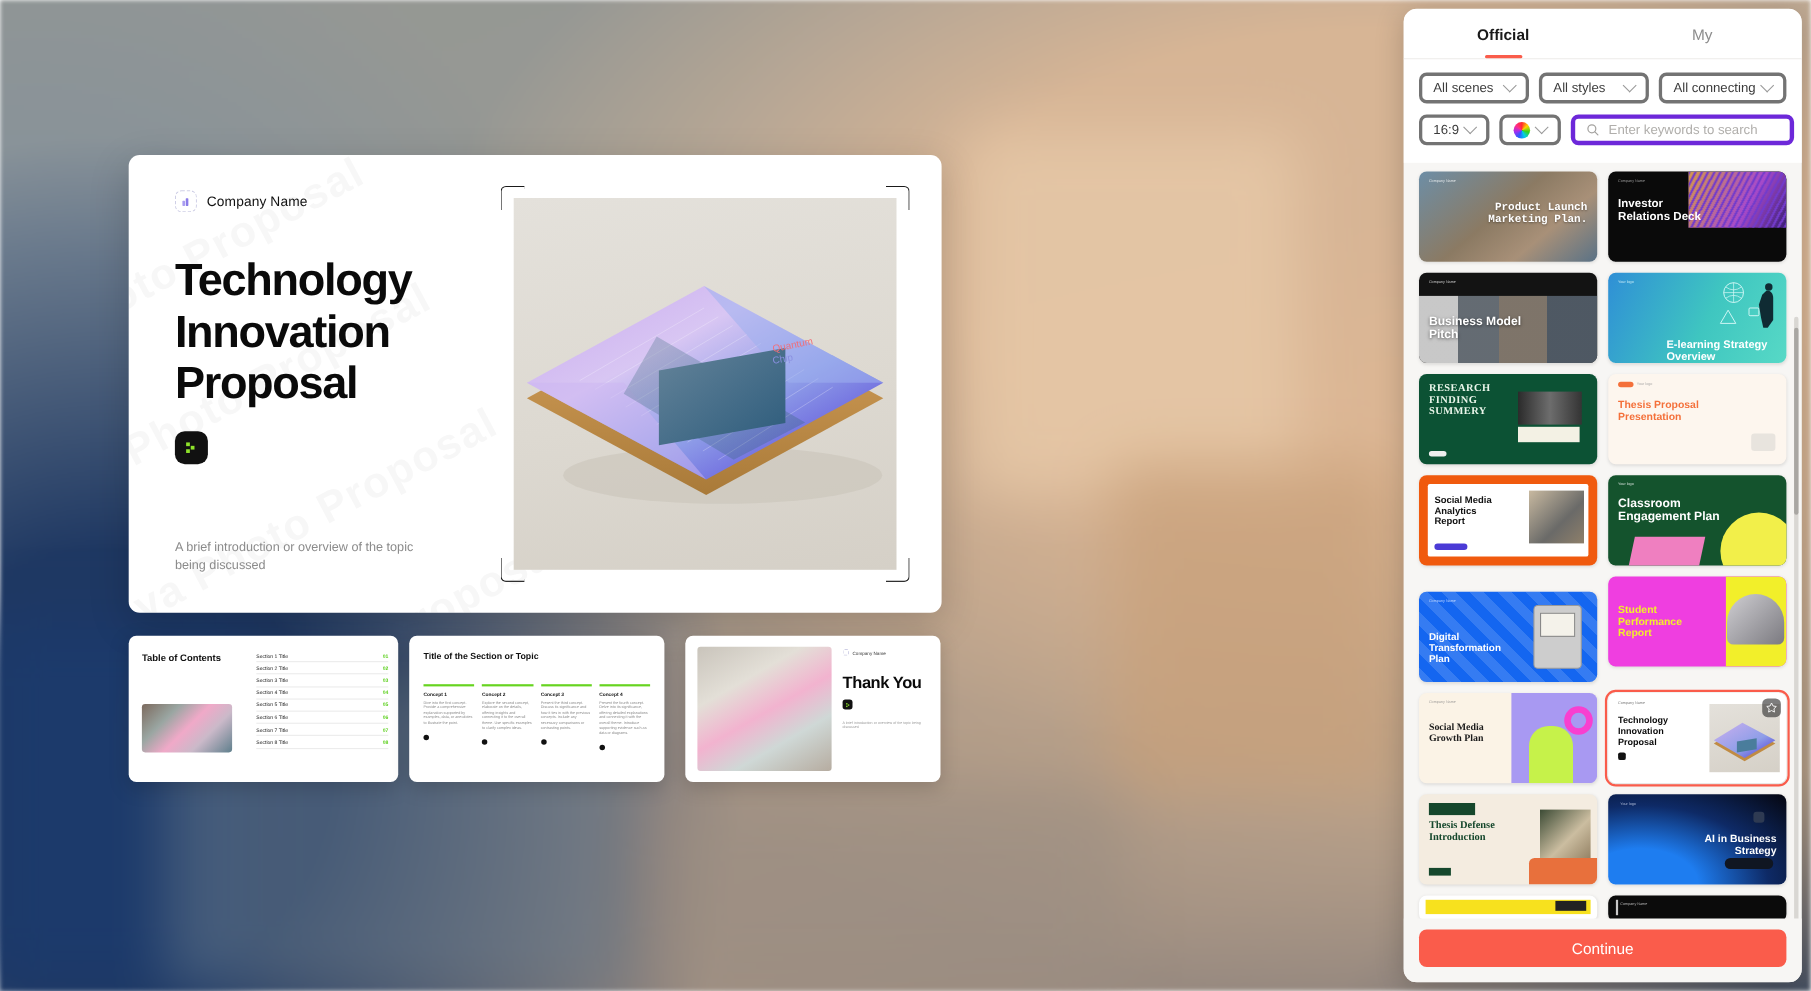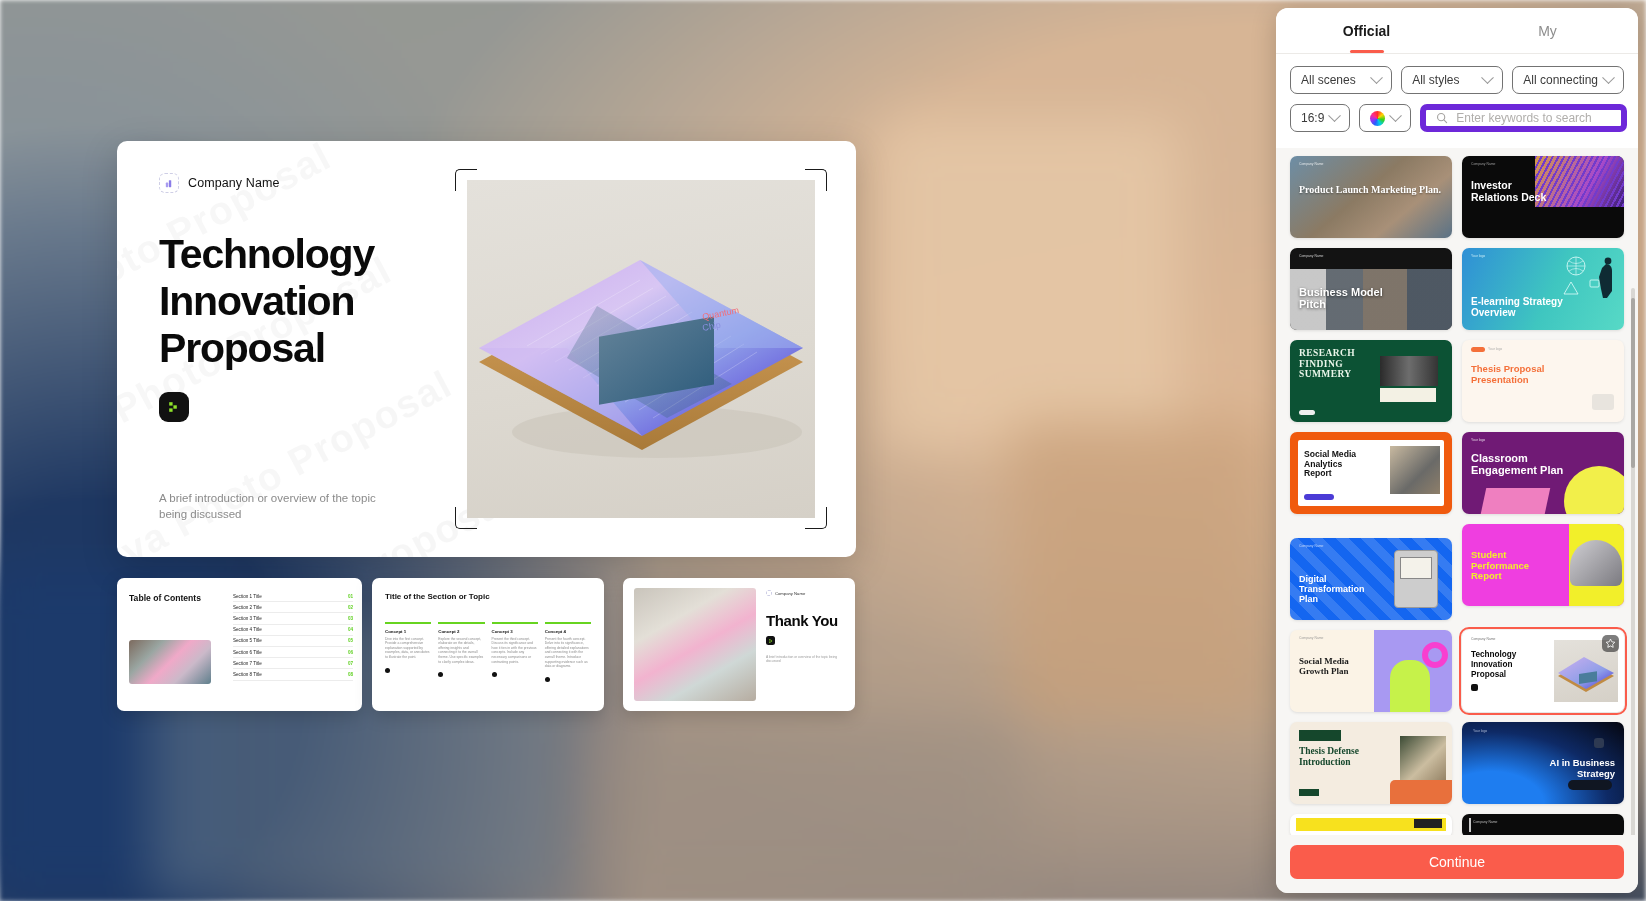--- a/index.html
+++ b/index.html
@@ -145,35 +145,35 @@
   .tab.active::after {
     content:""; position:absolute; bottom:0; left:50%; transform:translateX(-50%);
     width: 34px; height: 3px; border-radius:2px; background:#fa5c4b;
   }
 
   .filters { padding: 12px 14px 6px; background:#fff; }
   .filter-row { display:flex; gap:9px; margin-bottom:10px; }
   .chip {
     display:flex; align-items:center; gap:6px;
     height: 28px; padding: 0 10px;
-    border: 1px solid #737373; border-radius: 7px;
+    border: 3px solid #737373; border-radius: 7px;
     background:#fff; font-size: 12px; color:#3b3b3b;
     white-space: nowrap; cursor:pointer;
   }
   .chip.grow { flex:1; justify-content:space-between; }
   .chev { width:9px; height:9px; border-right:1.4px solid #9a9a9a; border-bottom:1.4px solid #9a9a9a;
           transform: rotate(45deg) translate(-2px,-2px); flex:none; }
   .color-wheel {
     width: 15px; height: 15px; border-radius: 50%;
     background: conic-gradient(#ff2d2d,#ffd400,#36d11a,#00cfe8,#2a5cff,#a12ff0,#ff2d8a,#ff2d2d);
   }
   .search-box {
     flex: 1; display:flex; align-items:center; gap:8px;
     height:28px; padding: 0 10px;
-    border:6px solid #6d28d9; border-radius:7px; background:#fff;
+    border:4px solid #6d28d9; border-radius:7px; background:#fff;
   }
   .search-box input {
     border:none; outline:none; flex:1; font-size:12px; color:#333;
     font-family:"Liberation Sans", sans-serif; background:transparent;
   }
   .search-box input::placeholder { color:#b0aeab; }
 
   
   .grid-wrap { flex:1; overflow: hidden; position: relative; padding: 8px 14px 0; }
   .grid { display:grid; grid-template-columns: 1fr 1fr; gap: 10px; }
@@ -426,21 +426,21 @@
         <input type="text" placeholder="Enter keywords to search" style="">
       </div>
     </div>
   </div>
 
   <div class="grid-wrap">
     <div class="grid">
 
       <div class="card" style="background:linear-gradient(140deg,#6d8ea6 0%,#8b7a63 45%,#a89078 70%,#5a7286 100%);">
         <div class="tiny" style="left:9px;top:6px;color:#fff;">Company Name</div>
-        <div class="cap" style="top:28px;right:9px;left:9px;font-size:10px;color:#fff;text-align:left;text-shadow:0 1px 2px rgba(0,0,0,.4);font-family:Liberation Serif, serif;">Product Launch Marketing Plan.</div>
+        <div class="cap" style="top:28px;right:9px;left:9px;font-size:10px;color:#fff;text-align:right;text-shadow:0 1px 2px rgba(0,0,0,.4);font-family:Liberation Mono, monospace;">Product Launch Marketing Plan.</div>
       </div>
 
       <div class="card" style="background:#0a0a0a;">
         <div style="position:absolute;right:0;top:0;width:55%;height:62%;background:
              repeating-linear-gradient(118deg,#7a3fd6 0 2px,transparent 2px 5px),
              linear-gradient(120deg,#e0a24c,#b14fd6 60%,#3b1f7a);opacity:.95;"></div>
         <div class="tiny" style="left:9px;top:6px;color:#bbb;">Company Name</div>
         <div class="cap" style="top:24px;font-size:10.5px;color:#fff;width:84px;">Investor Relations Deck</div>
       </div>
 
@@ -454,21 +454,21 @@
       <div class="card" style="background:linear-gradient(115deg,#2f8fd6 0%,#3fc6c0 55%,#57d9c6 100%);">
         <div class="tiny" style="left:9px;top:6px;color:#eaffff;">Your logo</div>
         <svg style="position:absolute;right:6px;top:6px;" width="58" height="46" viewBox="0 0 58 46">
           <circle cx="16" cy="12" r="9" fill="none" stroke="#dffcfa" stroke-width=".8"></circle>
           <path d="M7 12h18M16 3v18M9 7q7 5 14 0M9 17q7-5 14 0" stroke="#dffcfa" stroke-width=".6" fill="none"></path>
           <path d="M4 40l7-12 7 12z" fill="none" stroke="#dffcfa" stroke-width=".8"></path>
           <rect x="30" y="26" width="9" height="7" rx="1" fill="none" stroke="#dffcfa" stroke-width=".8"></rect>
           <path d="M46 10c4 0 6 3 6 7v20l-5 7h-4l-2-9-2-12 3-9z" fill="#0f2b33"></path>
           <circle cx="48" cy="7" r="3.4" fill="#0f2b33"></circle>
         </svg>
-        <div class="cap" style="top:48px;font-size:10px;color:#fff;width:105px;">E-learning Strategy Overview</div>
+        <div class="cap" style="top:60px;font-size:10px;color:#fff;width:105px;margin-left:44px;">E-learning Strategy Overview</div>
       </div>
 
       <div class="card" style="background:#0c5234;">
         <div class="cap" style="top:8px;font-size:9.5px;color:#eaf6ea;font-family:Liberation Serif, serif;letter-spacing:.4px;width:96px;">RESEARCH FINDING SUMMERY</div>
         <div style="position:absolute;right:14px;top:16px;width:58px;height:30px;background:linear-gradient(90deg,#2b2b2b,#6d6d6d,#343434);"></div>
         <div style="position:absolute;right:16px;top:48px;width:56px;height:14px;background:#f3f1e4;"></div>
         <div style="position:absolute;left:9px;bottom:7px;width:16px;height:5px;border-radius:3px;background:#eee;"></div>
       </div>
 
       <div class="card" style="background:#fdf6ee;">
@@ -478,21 +478,21 @@
         <div style="position:absolute;right:10px;top:54px;width:22px;height:16px;border-radius:3px;background:#e8e4de;"></div>
       </div>
 
       <div class="card" style="background:#f05a0e;">
         <div style="position:absolute;left:8px;top:8px;right:8px;bottom:8px;background:#fff;border-radius:2px;"></div>
         <div style="position:absolute;right:12px;top:14px;width:50px;height:48px;background:linear-gradient(135deg,#c8b9a0,#6a6a68 60%,#8e7f6a);"></div>
         <div class="cap" style="left:14px;top:18px;font-size:8.6px;color:#111;width:54px;">Social Media Analytics Report</div>
         <div style="position:absolute;left:14px;bottom:14px;width:30px;height:6px;border-radius:3px;background:#4b3bd6;"></div>
       </div>
 
-      <div class="card" style="background:#701a75;">
+      <div class="card" style="background:#14532d;">
         <div style="position:absolute;right:-10px;bottom:-22px;width:70px;height:70px;border-radius:50%;background:#f2ef4a;"></div>
         <div style="position:absolute;left:20px;bottom:-14px;width:64px;height:40px;background:#ef7fc0;transform:skewX(-12deg);"></div>
         <div class="tiny" style="left:9px;top:6px;color:#fff;">Your logo</div>
         <div class="cap" style="top:20px;font-size:11px;color:#fff;width:108px;">Classroom Engagement Plan</div>
       </div>
 
       <div class="card" style="background:#1466f0;margin-top:14px;">
         <div style="position:absolute;inset:0;background:
              repeating-linear-gradient(45deg,rgba(255,255,255,.14) 0 9px,transparent 9px 18px);"></div>
         <div class="tiny" style="left:9px;top:6px;color:#dce9ff;">Company Name</div>

